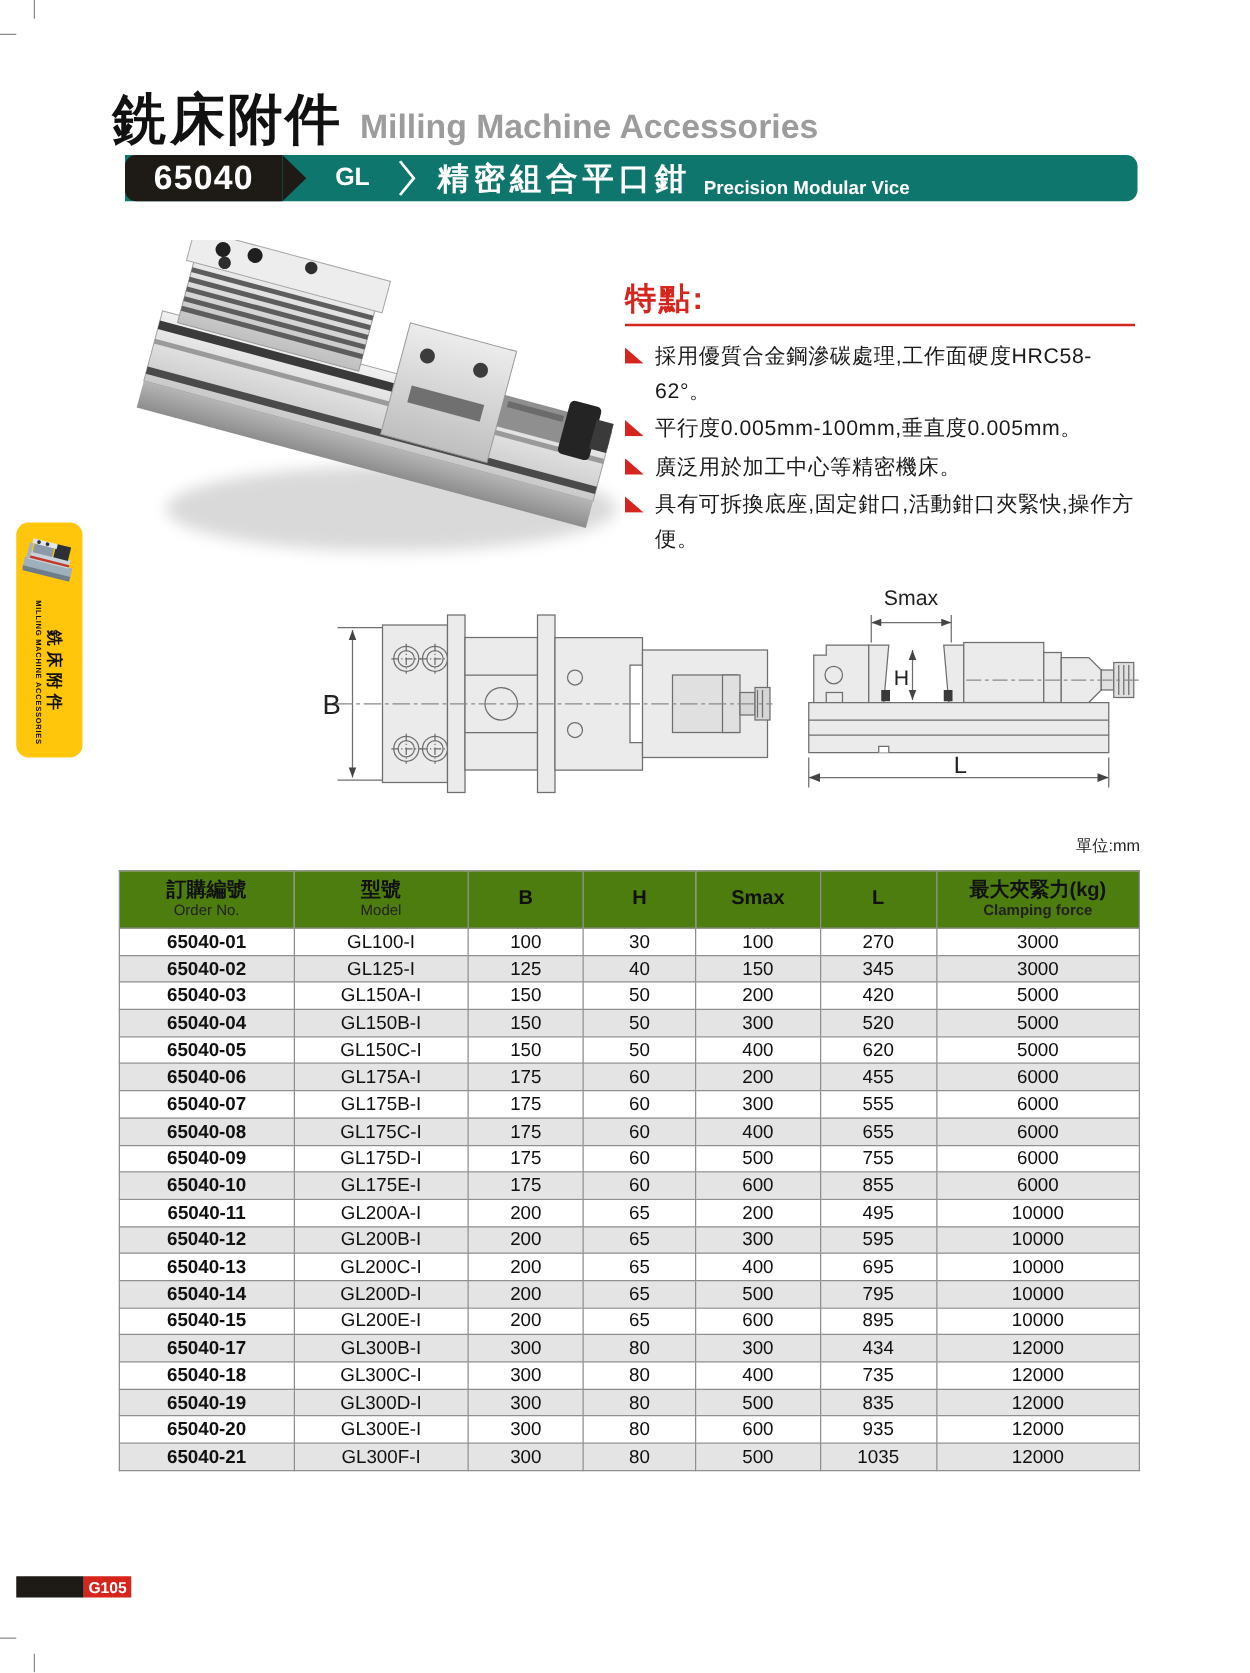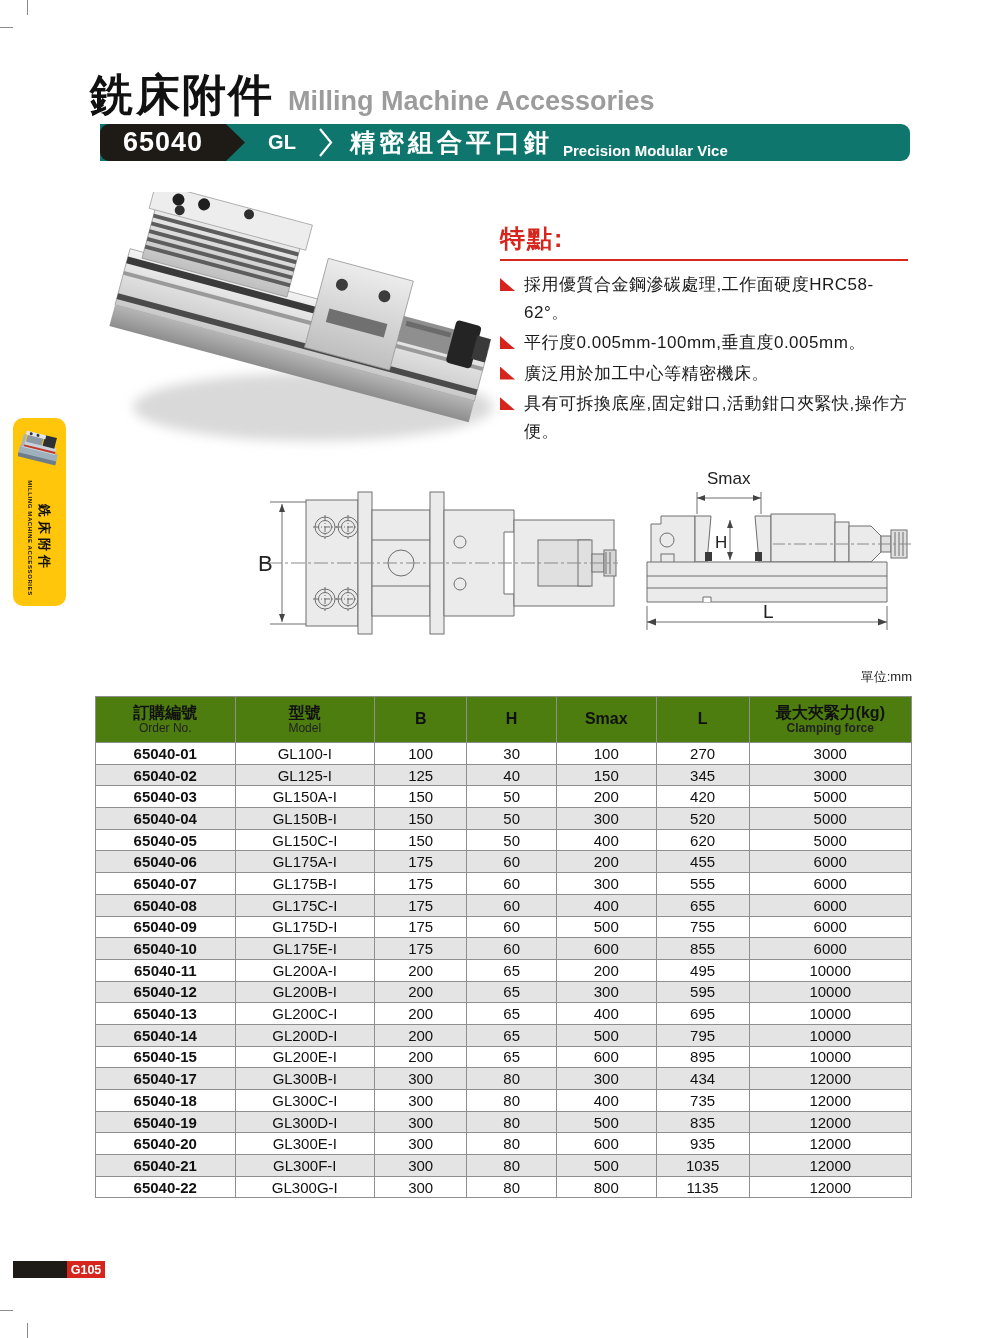--- a/index.html
+++ b/index.html
@@ -517,29 +517,20 @@
       </tr>
         <tr>
         <td>65040-21</td>
           <td>GL300F-I</td>
           <td>300</td>
         <td>80</td>
           <td>500</td>
           <td>1035</td>
         <td>12000</td>
       </tr>
-        <tr>
-        <td>65040-22</td>
-          <td>GL300G-I</td>
-          <td>300</td>
-        <td>80</td>
-          <td>800</td>
-          <td>1135</td>
-        <td>12000</td>
-      </tr>
       </tbody>
   </table>
 
   <div class="foot-blackbar"></div>
   <div class="foot-red">
     <span>G105</span>
   </div>
 
 </div>
 

